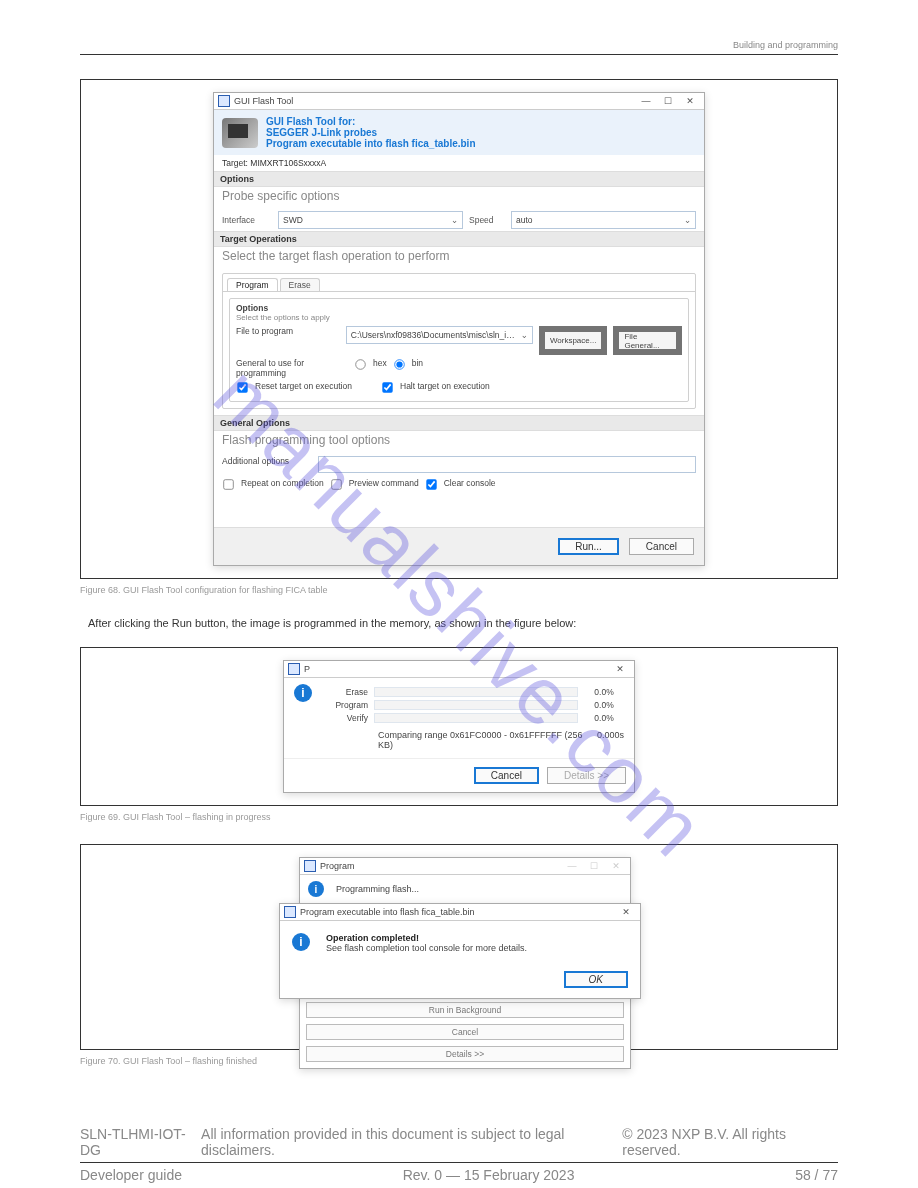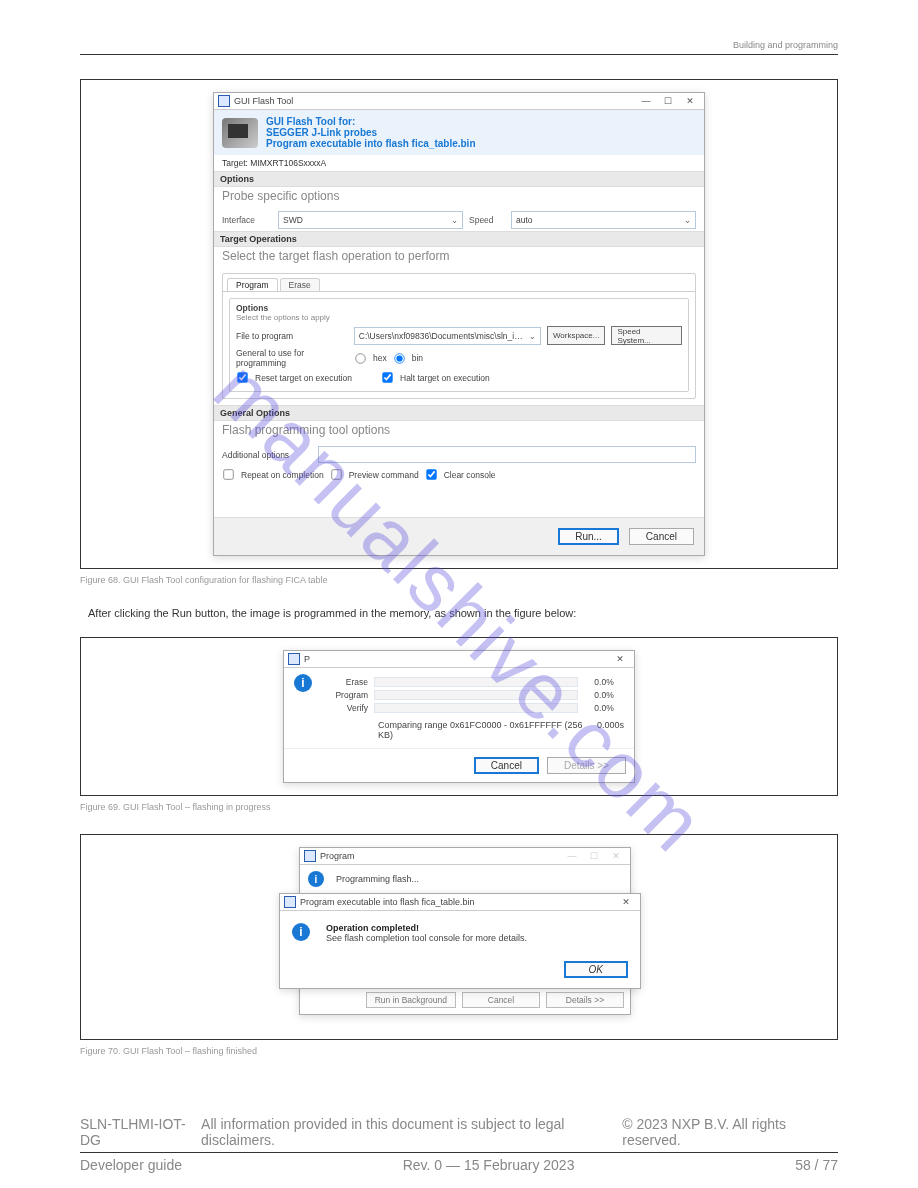--- a/index.html
+++ b/index.html
@@ -108,27 +108,27 @@
   }
   .select .chev { color:#666; }
   .inner-box { border:1px solid #d0d0d0; margin:4px 8px 6px 8px; border-radius:2px; }
   .tabs { display:flex; border-bottom:1px solid #d0d0d0; padding:4px 4px 0 4px; gap:2px; }
   .tab {
     border:1px solid #cfcfcf; border-bottom:none; border-radius:3px 3px 0 0;
     padding:1px 8px; font-size:8.5px; background:#f7f7f7; color:#555;
   }
   .tab.active { background:#fff; color:#222; }
   .options-group { border:1px solid #d0d0d0; margin:6px; padding:4px 6px; border-radius:2px; }
-  .field-row { display:flex; align-items:center; gap:6px; margin:3px 0; font-size:8.5px; }
+  .field-row { display:flex; align-items:flex-start; gap:6px; margin:3px 0; font-size:8.5px; }
   .field-row .lbl { width:112px; color:#444; }
   .txt {
     flex:1; border:1px solid #b6c8dc; padding:1px 3px; height:13px; font-size:8.5px; background:#fff;
   }
   .mini-btn {
-    border:1px solid #737373; background:#f5f5f5; padding:1px 5px; font-size:8px; color:#444; height:15px;
+    border:6px solid #737373; background:#f5f5f5; padding:1px 5px; font-size:8px; color:#444; height:15px;
     display:flex; align-items:center;
   }
   .radio, .check { transform: scale(0.8); margin:0; }
   .footer-band {
     background:#f0f0f0; padding:10px; display:flex; justify-content:flex-end; gap:10px;
     border-top:1px solid #ddd; margin-top:30px;
   }
   .dlg-btn {
     border:1px solid #aaa; background:#fafafa; padding:2px 16px; font-size:10px; color:#333;
   }
@@ -148,21 +148,21 @@
   }
   .prog-footer { display:flex; justify-content:flex-end; gap:8px; padding:8px; border-top:1px solid #eee; }
 
   
   .stack { position:relative; width:360px; height:180px; }
   .win-back { position:absolute; top:0; left:20px; width:330px; }
   .win-front { position:absolute; top:46px; left:0; width:360px; z-index:2; }
   .msg-body { display:flex; padding:12px; gap:10px; align-items:flex-start; }
   .msg-text b { color:#222; }
   .msg-footer { display:flex; justify-content:flex-end; padding:6px 12px 10px;font-style:italic; }
-  .lower-btns { display:flex; justify-content:flex-end; gap:6px; padding:6px; border-top:1px solid #ddd; }
+  .lower-btns { display:flex; justify-content:flex-end; gap:6px; padding:6px; border-top:1px solid #ddd;flex-direction:column; }
   .ghost-btn { border:1px solid #bbb; background:#fafafa; padding:2px 8px; font-size:8.5px; color:#777; min-width:60px; text-align:center; }
 
 </style>
 </head>
 <body>
 
 <div class="page">
   <div class="right-header">Building and programming</div>
   <div class="hr"></div>
 
@@ -218,21 +218,21 @@
           <div style="font-weight:bold; font-size:8.5px;">Options</div>
           <div style="color:#888; font-size:8px; margin-bottom:4px;">Select the options to apply</div>
 
           <div class="field-row">
             <span class="lbl">File to program</span>
             <div class="select" style="flex:2">
               <span style="overflow:hidden; white-space:nowrap; text-overflow:ellipsis; max-width:170px;">C:\Users\nxf09836\Documents\misc\sln_imx_rt_prog_and_test\Image_Bin\</span>
               <span class="chev">⌄</span>
             </div>
             <div class="mini-btn">Workspace...</div>
-            <div class="mini-btn">Speed System...</div>
+            <div class="mini-btn">File General...</div>
           </div>
 
           <div class="field-row">
             <span class="lbl">General to use for programming</span>
             <input type="radio" class="radio" style="">
             <span>hex</span>
             <input type="radio" class="radio" checked="" style="">
             <span>bin</span>
           </div>
 

